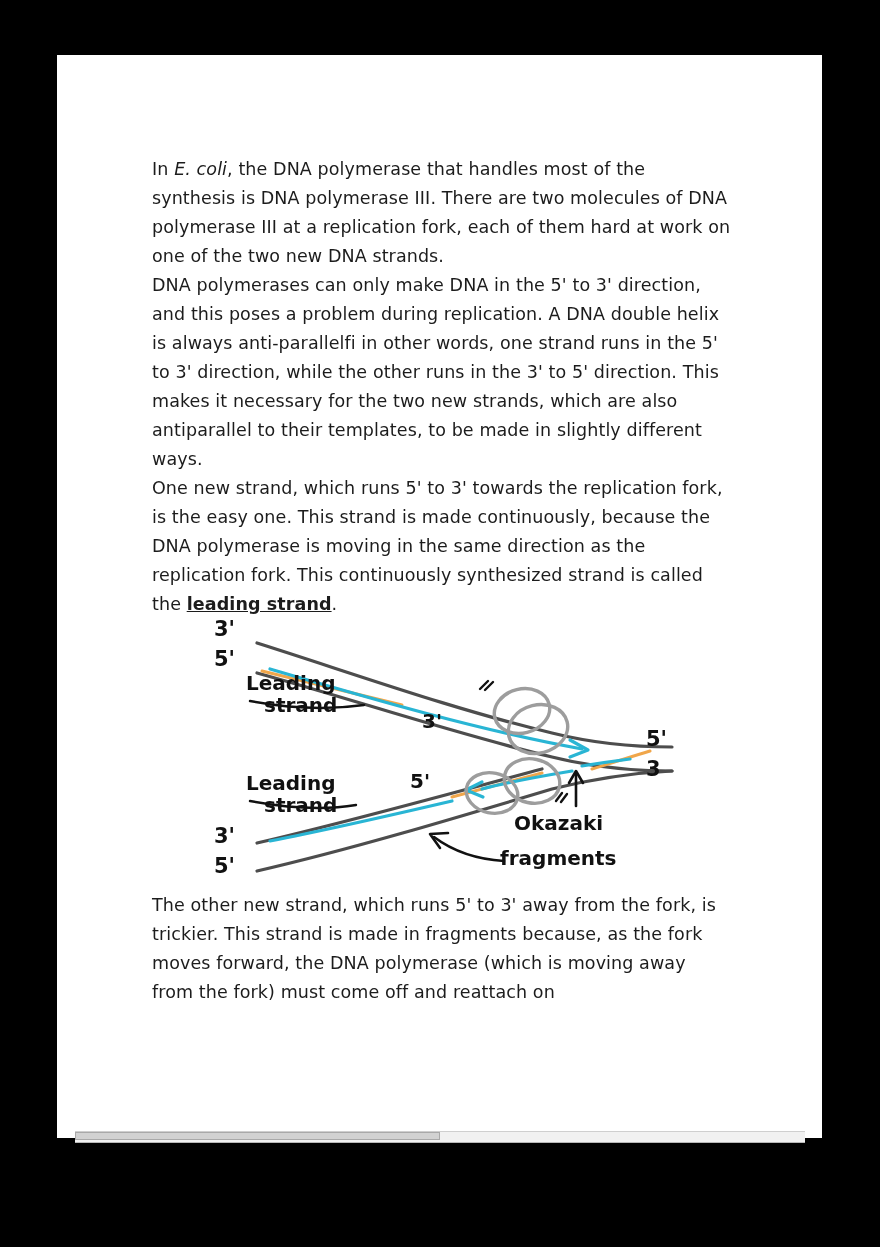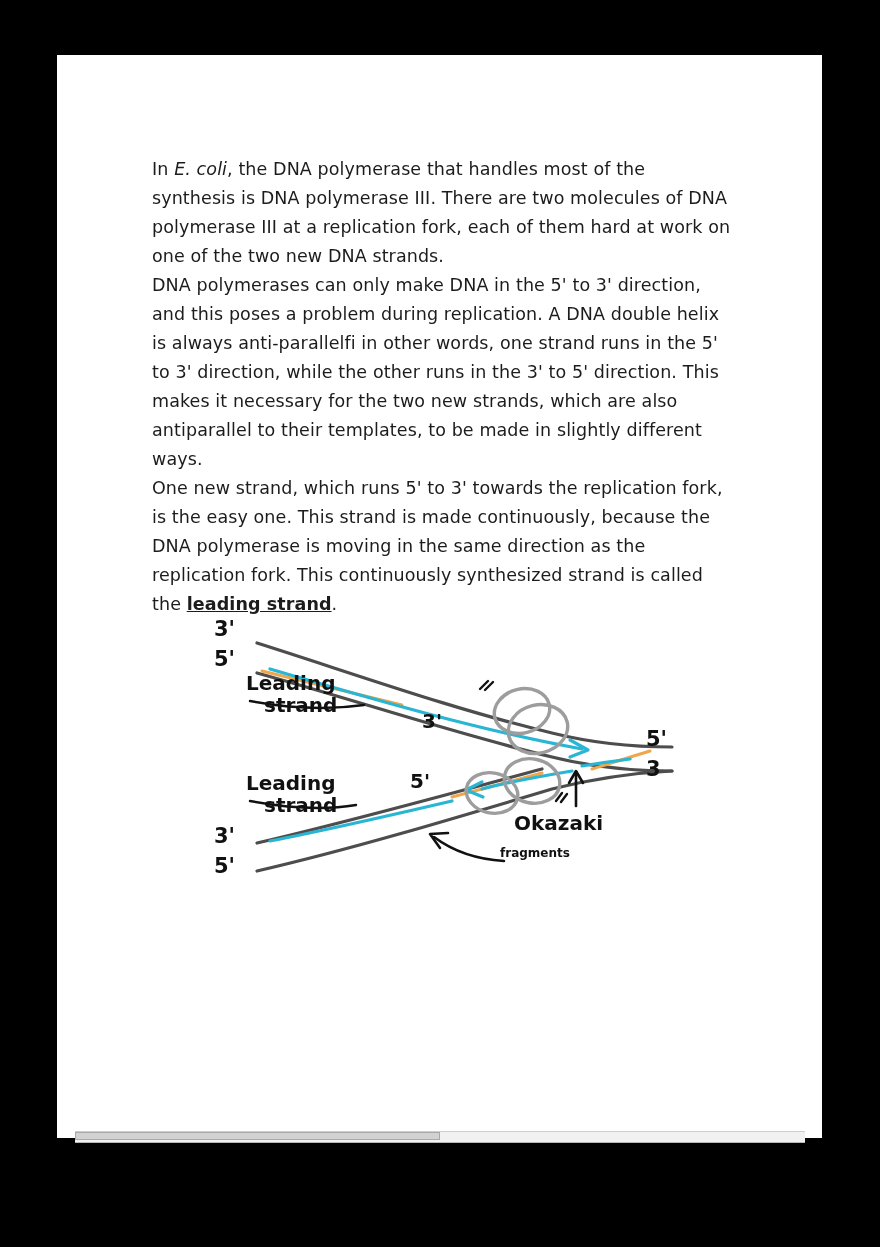--- a/index.html
+++ b/index.html
@@ -155,23 +155,24 @@
 
       <span class="fig-label" style="left:258px; top:148px; font-size:20px;">5'</span>
 
       <span class="fig-label" style="left:494px; top:106px; font-size:21px;">5'</span>
       <span class="fig-label" style="left:494px; top:136px; font-size:21px;">3</span>
 
       <span class="fig-label" style="left:62px; top:203px; font-size:21px;">3'</span>
       <span class="fig-label" style="left:62px; top:233px; font-size:21px;">5'</span>
 
       <span class="fig-label" style="left:362px; top:190px; font-size:20px;">Okazaki</span>
-      <span class="fig-label" style="left:348px; top:225px; font-size:12px;">fragments</span>
+      <span class="fig-label" style="left:348px; top:225px; font-size:20px;">fragments</span>
     </div>
 
+    <p class="para"><span>The other new strand, which runs 5' to 3' away from the fork, is trickier. This strand is made in fragments because, as the fork moves forward, the DNA polymerase (which is moving away from the fork) must come off and reattach on</span></p>
 
   </div>
 </div>
 
 <div id="scrollbar">
   <div class="track"></div>
   <div class="thumb"></div>
 </div>
 
 </body></html>

